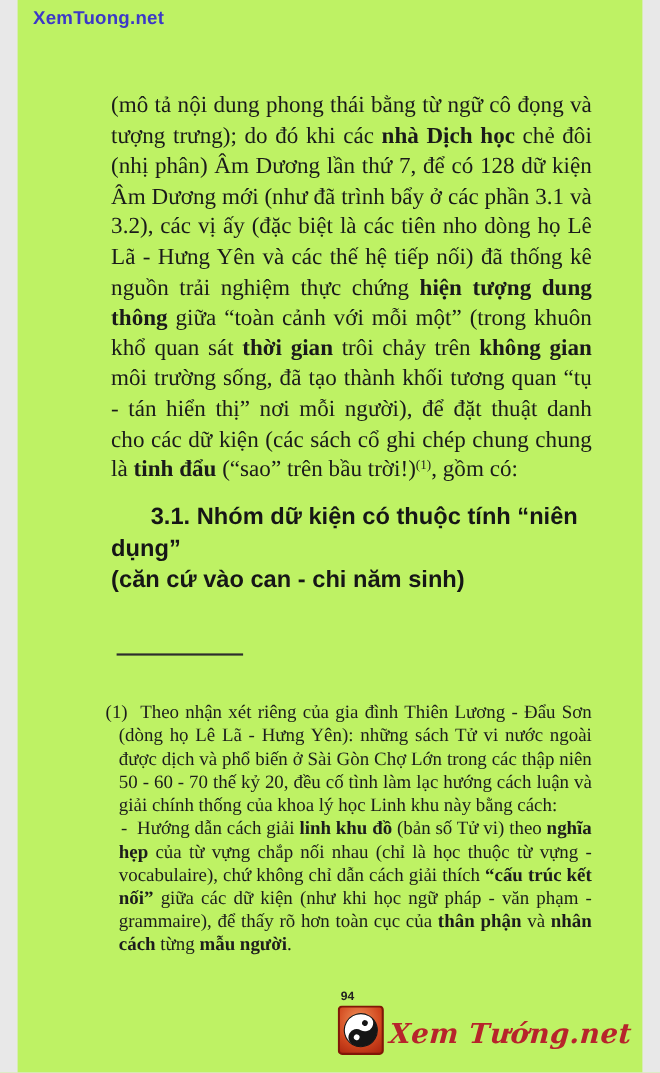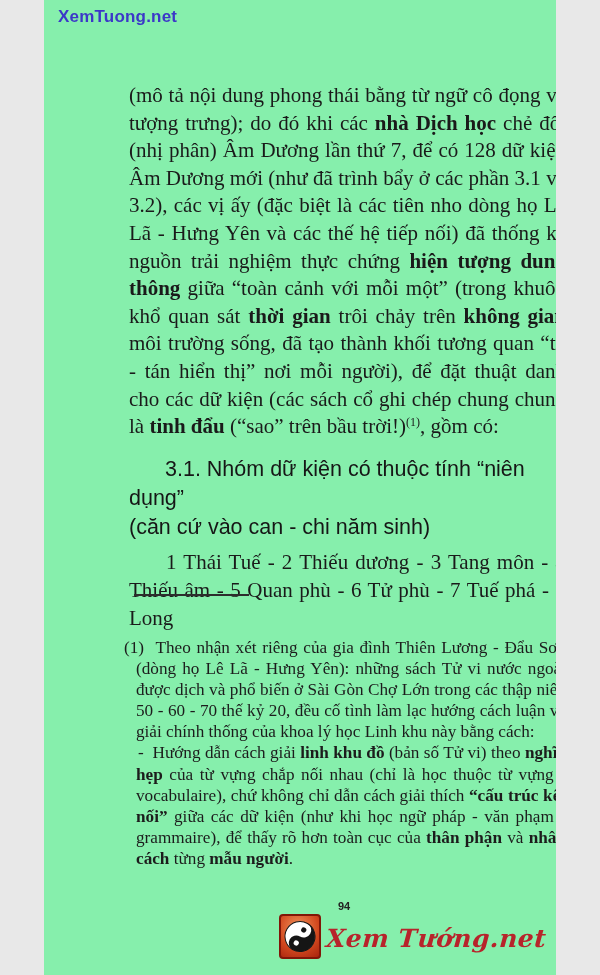--- a/index.html
+++ b/index.html
@@ -1,22 +1,22 @@
 <!DOCTYPE html>
 <html><head>
 <meta charset="utf-8">
 <style>
   * { margin: 0; padding: 0; box-sizing: border-box; }
   html, body { background: #e8e8e8; }
   .page {
     position: relative;
-    width: 512px;
+    width: 568px;
     height: 975px;
     margin: 0 auto;
-    background: #86efac;
+    background: #bef264;
     overflow: hidden;
     font-family: "Liberation Serif", serif;
     color: #1a1a1a;
   }
   .top-watermark {
     position: absolute;
     left: 14px;
     top: 7px;
     font-family: "Liberation Sans", sans-serif;
     font-weight: bold;
@@ -39,21 +39,21 @@
   }
   .body-par b { font-weight: bold; }
   .body-par sup {
     font-size: 12px;
     line-height: 0;
     vertical-align: 7px;
   }
   .section-heading {
     margin-top: 14px;
     font-family: "Liberation Sans", sans-serif;
-    font-weight: normal;
+    font-weight: bold;
     font-size: 21.5px;
     line-height: 29px;
     color: #161616;
   }
   .section-heading .h-line1 { text-indent: 36px; }
   .par-indent {
     margin-top: 6px;
     text-indent: 37px;
     line-height: 28px;
     text-align-last: justify;
@@ -117,21 +117,20 @@
   <div class="top-watermark">XemTuong.net</div>
 
   <div class="content">
     <p class="body-par"><span>(mô tả nội dung phong thái bằng từ ngữ cô đọng và tượng trưng); do đó khi các </span><b>nhà Dịch học</b><span> chẻ đôi (nhị phân) Âm Dương lần thứ 7, để có 128 dữ kiện Âm Dương mới (như đã trình bẩy ở các phần 3.1 và 3.2), các vị ấy (đặc biệt là các tiên nho dòng họ Lê Lã - Hưng Yên và các thế hệ tiếp nối) đã thống kê nguồn trải nghiệm thực chứng </span><b>hiện tượng dung thông</b><span> giữa “toàn cảnh với mỗi một” (trong khuôn khổ quan sát </span><b>thời gian</b><span> trôi chảy trên </span><b>không gian</b><span> môi trường sống, đã tạo thành khối tương quan “tụ - tán hiển thị” nơi mỗi người), để đặt thuật danh cho các dữ kiện (các sách cổ ghi chép chung chung là </span><b>tinh đẩu</b><span> (“sao” trên bầu trời!)</span><sup>(1)</sup><span>, gồm có:</span></p>
 
     <div class="section-heading">
       <div class="h-line1">3.1. Nhóm dữ kiện có thuộc tính “niên dụng”</div>
       <div class="h-line2">(căn cứ vào can - chi năm sinh)</div>
     </div>
 
-    <p class="body-par par-indent"><span>1 Thái Tuế - 2 Thiếu dương - 3 Tang môn - 4 Thiếu âm - 5 Quan phù - 6 Tử phù - 7 Tuế phá - 8 Long</span></p>
   </div>
 
   <div class="footnote-rule"></div>
 
   <div class="footnotes">
     <p class="fn-first"><span>(1)&nbsp;&nbsp;Theo nhận xét riêng của gia đình Thiên Lương - Đẩu Sơn (dòng họ Lê Lã - Hưng Yên): những sách Tử vi nước ngoài được dịch và phổ biến ở Sài Gòn Chợ Lớn trong các thập niên 50 - 60 - 70 thế kỷ 20, đều cố tình làm lạc hướng cách luận và giải chính thống của khoa lý học Linh khu này bằng cách:</span></p>
     <p class="fn-bullet"><span>-&nbsp;&nbsp;Hướng dẫn cách giải </span><b>linh khu đồ</b><span> (bản số Tử vi) theo </span><b>nghĩa hẹp</b><span> của từ vựng chắp nối nhau (chỉ là học thuộc từ vựng - vocabulaire), chứ không chỉ dẫn cách giải thích </span><b>“cấu trúc kết nối”</b><span> giữa các dữ kiện (như khi học ngữ pháp - văn phạm - grammaire), để thấy rõ hơn toàn cục của </span><b>thân phận</b><span> và </span><b>nhân cách</b><span> từng </span><b>mẫu người</b><span>.</span></p>
   </div>
 
   <div class="page-number">94</div>

